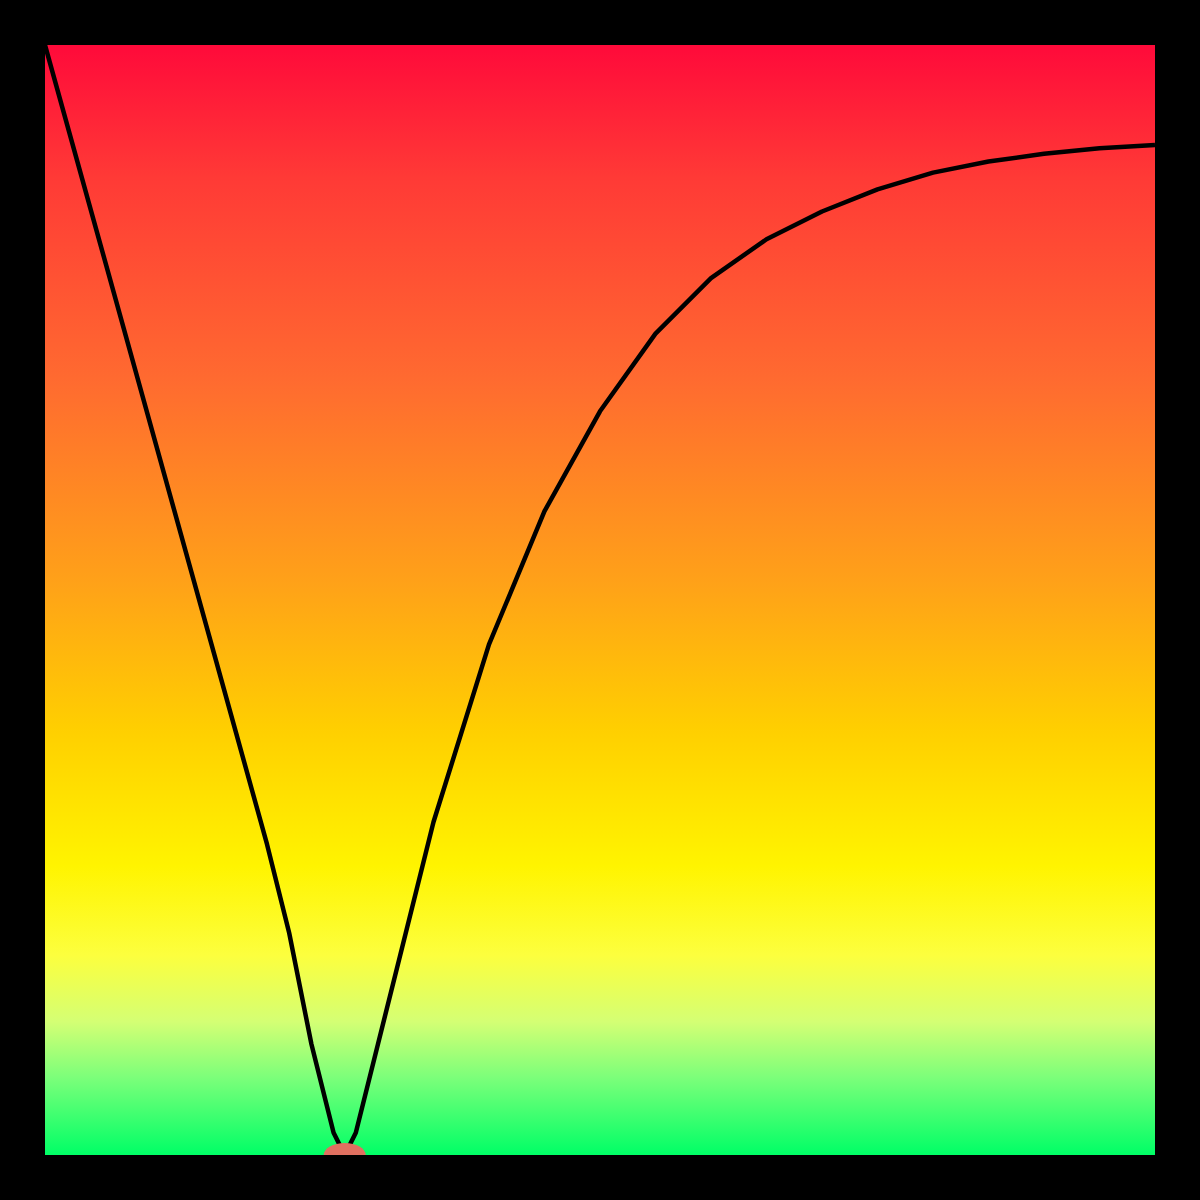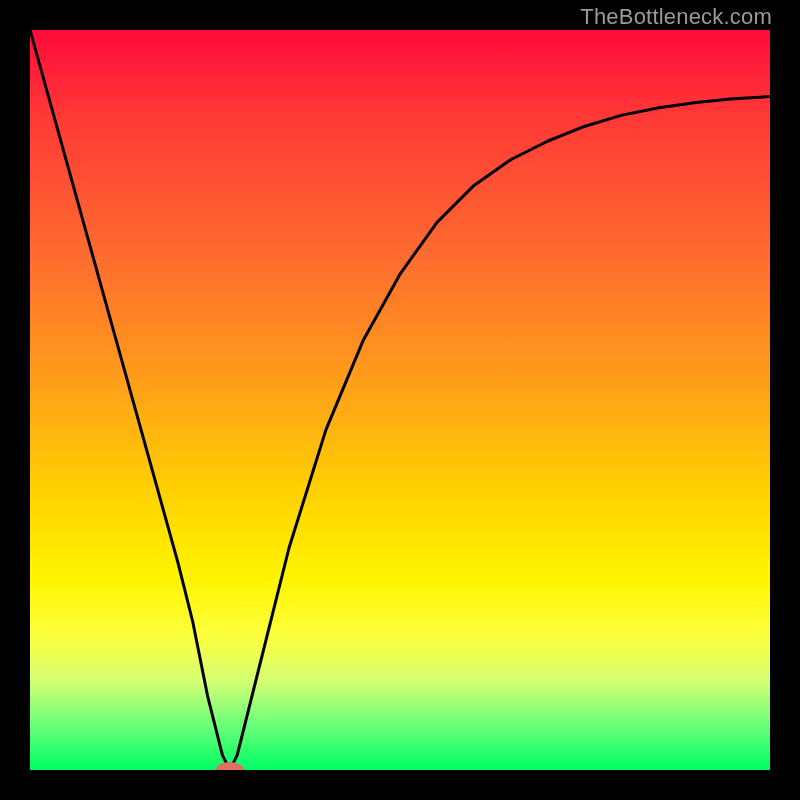--- a/index.html
+++ b/index.html
@@ -52,21 +52,20 @@
     font-size: 22px;
     letter-spacing: 0.2px;
     user-select: none;
   }
 </style>
 </head>
 <body>
 
 <div class="frame">
 
-  <div class="watermark">TheBottleneck.com</div>
 
   <div class="plot-area">
     <svg id="chart-svg" viewBox="0 0 740 740" preserveAspectRatio="none">
       <path id="curve-path" fill="none" stroke="#000000" stroke-width="3" stroke-linejoin="round" d="M0.00 0.00 L37.00 133.20 L74.00 266.40 L111.00 399.60 L148.00 532.80 L162.80 592.00 L177.60 666.00 L192.40 725.20 L199.80 740.00 L207.20 725.20 L222.00 666.00 L236.80 606.80 L259.00 518.00 L296.00 399.60 L333.00 310.80 L370.00 244.20 L407.00 192.40 L444.00 155.40 L481.00 129.50 L518.00 111.00 L555.00 96.20 L592.00 85.10 L629.00 77.70 L666.00 72.52 L703.00 68.82 L740.00 66.60"></path>
       <ellipse id="marker-dot" rx="14" ry="8" cx="199.80" cy="740.00" fill="#e07060"></ellipse>
     </svg>
   </div>
 
 </div>
 

